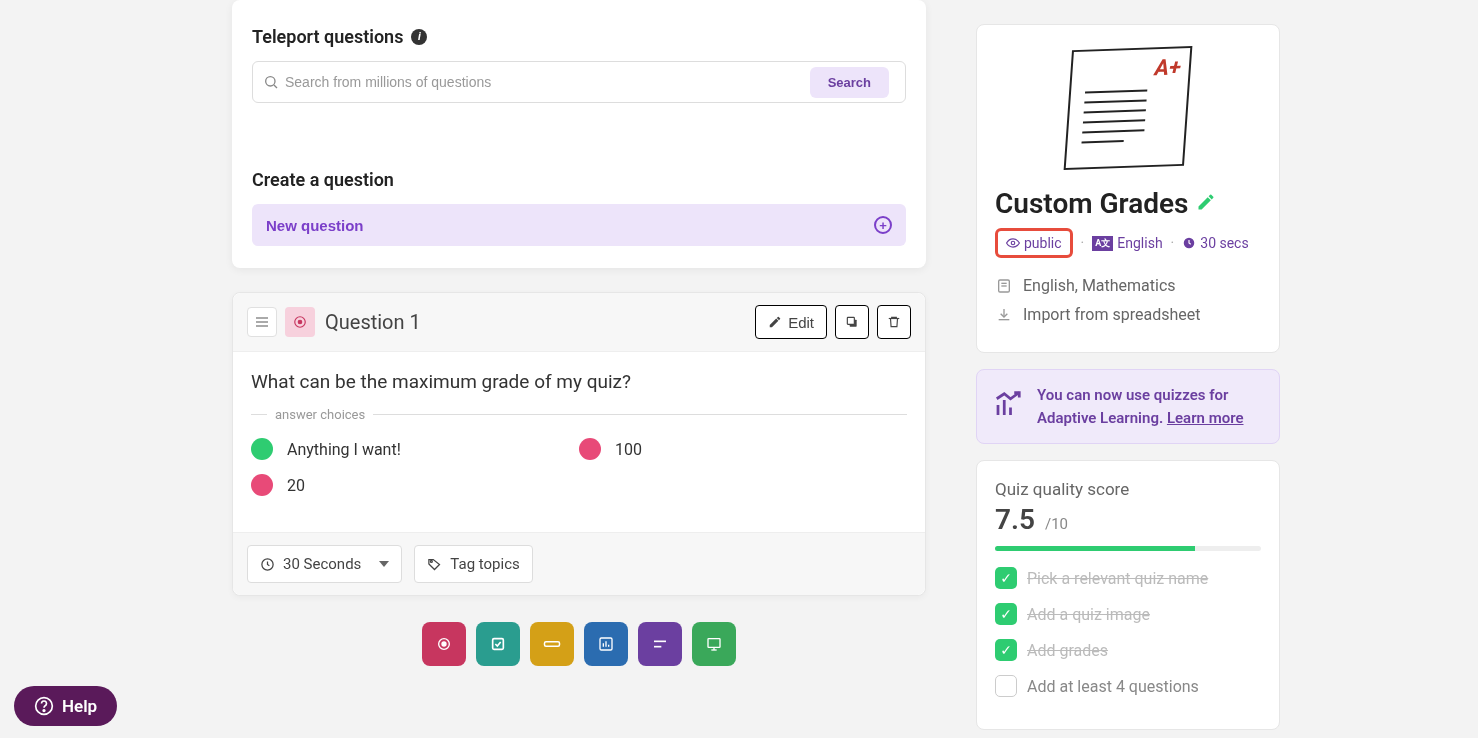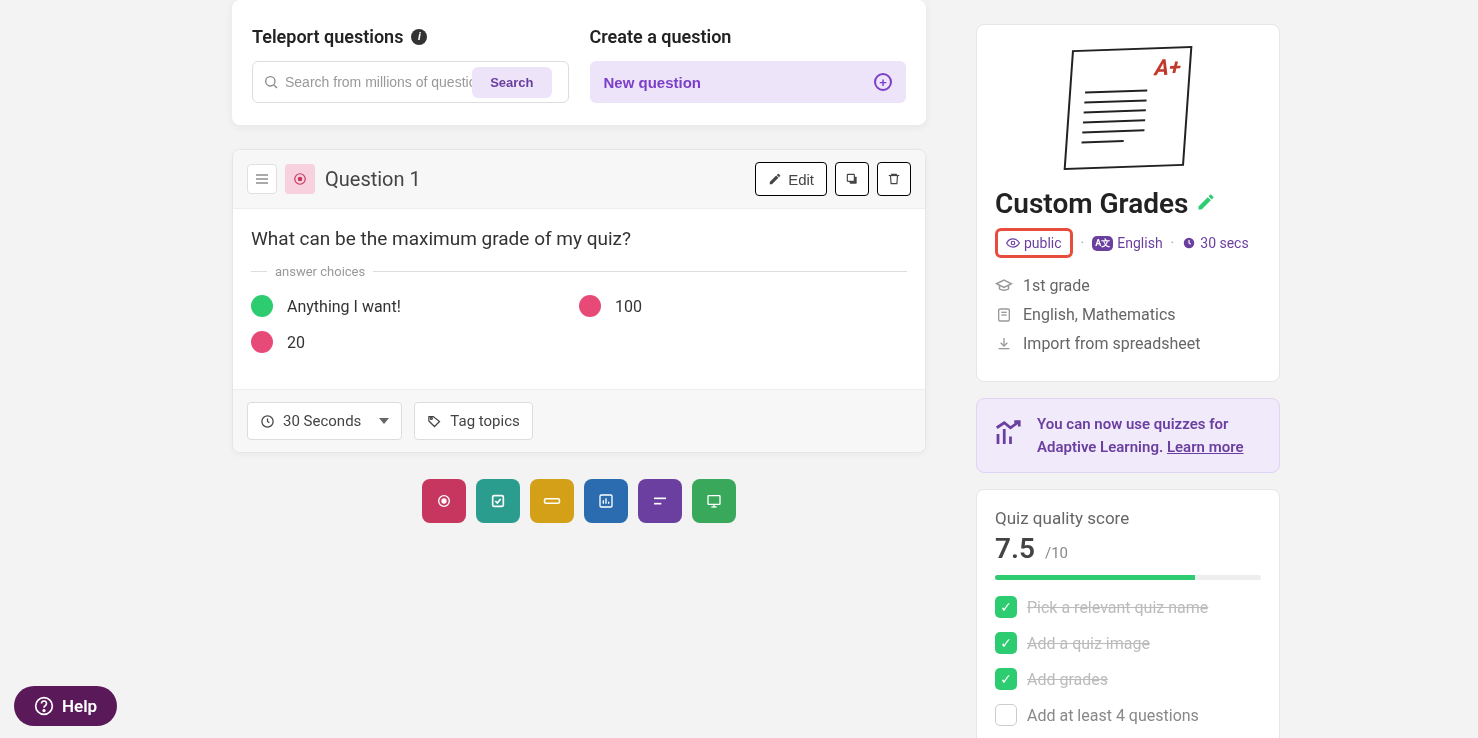--- a/index.html
+++ b/index.html
@@ -17,21 +17,21 @@
     left: 232px;
     top: 0;
     width: 694px;
   }
   .top-card {
     background: #fff;
     border-radius: 8px;
     box-shadow: 0 2px 8px rgba(0,0,0,0.06);
     padding: 0 20px 22px 20px;
   }
-  .top-row { display: flex; gap: 21px; }
+  .top-row { display: flex; gap: 40px; flex-direction: column; }
   .top-section { flex: 1; }
   .top-heading {
     font-size: 18px;
     font-weight: 600;
     color: #222;
     margin-bottom: 14px;
     margin-top: 26px;
     display: flex;
     align-items: center;
     gap: 8px;
@@ -239,21 +239,21 @@
 
   .help-btn {
     position:absolute; left:14px; bottom:12px;
     background:#5a1a5a; color:#fff;
     border-radius:24px; padding: 10px 20px;
     display:flex; align-items:center; gap:8px;
     font-size:17px; font-weight:600; cursor:pointer;
   }
   .lang-badge {
     background:#6b3fa0; color:#fff;
-    font-size:9px; padding:1px 3px; border-radius:5px;
+    font-size:9px; padding:1px 3px; border-radius:0;
     font-weight:bold;
   }
 </style>
 </head>
 <body>
 
 <div class="main-col">
   <div class="top-card">
     <div class="top-row">
       <div class="top-section">
@@ -444,29 +444,20 @@
         <svg width="14" height="14" viewBox="0 0 24 24" fill="currentColor">
             <circle cx="12" cy="12" r="9"></circle>
             <path d="M12 7v5l3 2" stroke="#fff" stroke-width="2" fill="none"></path>
           </svg>
         <span>30 secs</span>
       </span>
     </div>
     <div class="info-list">
       <div class="info-item">
         <span class="info-icon-sm">
-          <svg width="18" height="18" viewBox="0 0 24 24" fill="none" stroke="currentColor" stroke-width="2">
-              <path d="M2 9l10-5 10 5-10 5z"></path>
-              <path d="M6 11v5c3 2 9 2 12 0v-5"></path>
-            </svg>
-        </span>
-        <span>1st grade</span>
-      </div>
-      <div class="info-item">
-        <span class="info-icon-sm">
           <svg width="16" height="18" viewBox="0 0 24 24" fill="none" stroke="currentColor" stroke-width="2">
               <rect x="4" y="3" width="16" height="18" rx="2"></rect>
               <line x1="8" y1="8" x2="16" y2="8"></line>
               <line x1="8" y1="12" x2="16" y2="12"></line>
             </svg>
         </span>
         <span>English, Mathematics</span>
       </div>
       <div class="info-item">
         <span class="info-icon-sm">

